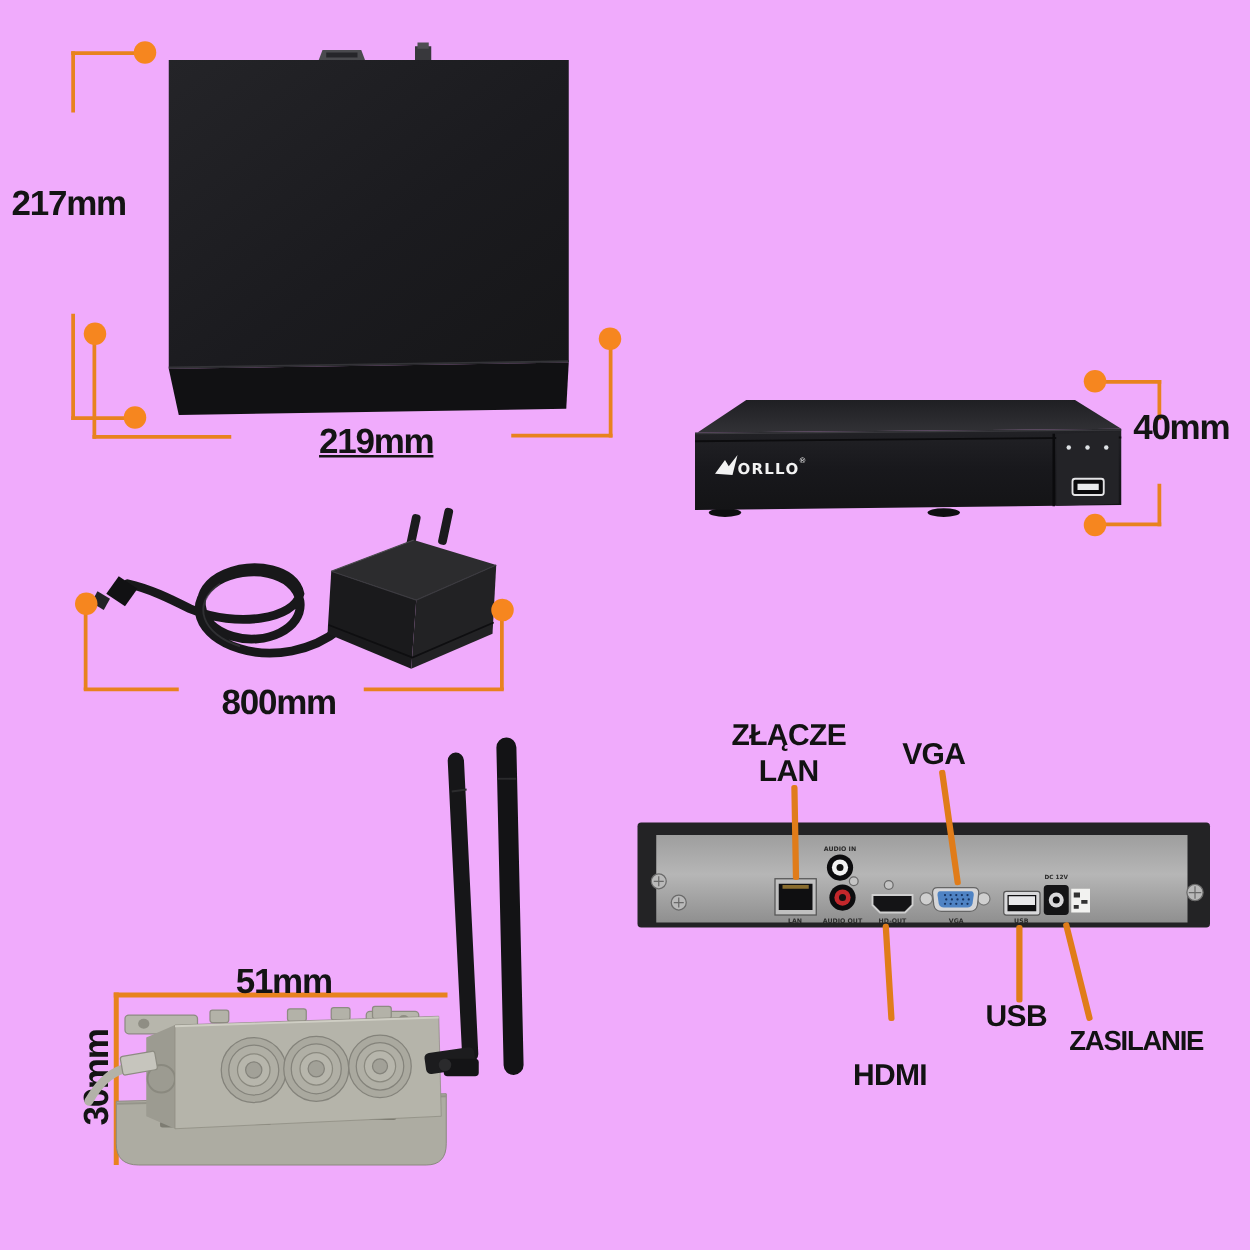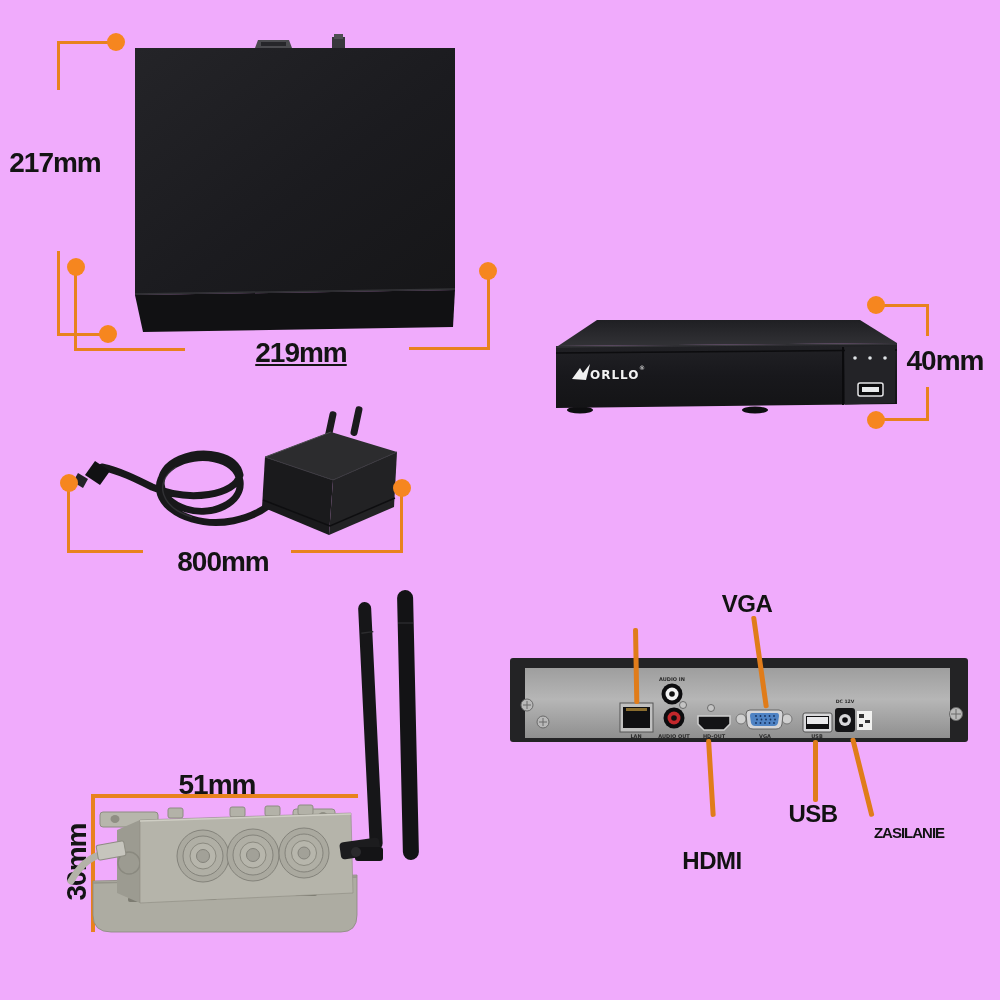--- a/index.html
+++ b/index.html
@@ -94,21 +94,21 @@
       <text x="89" y="70" font-size="6" fill="#f2f2f2">®</text>
     </g>
   </svg>
 
   <div class="oline" style="left:876px;top:304px;width:53px;height:3px;"></div>
   <div class="oline" style="left:926px;top:304px;width:3px;height:32px;"></div>
   <div class="dot" style="left:867px;top:296px;"></div>
   <div class="oline" style="left:926px;top:387px;width:3px;height:34px;"></div>
   <div class="oline" style="left:877px;top:418px;width:52px;height:3px;"></div>
   <div class="dot" style="left:867px;top:411px;"></div>
-  <div class="dim" style="left:905px;top:345px;width:80px;">40mm</div>
+  <div class="dim" style="left:905px;top:326px;width:80px;">40mm</div>
 
   <svg class="abs" style="left:40px;top:395px;" width="380" height="160" viewBox="0 0 380 160">
     <g>
       <path d="M232,108 C210,126 178,132 152,124 C118,114 108,86 134,70 C158,56 196,62 200,86
                C203,108 172,122 146,114 C116,105 112,76 140,64 C164,54 196,60 200,80
                C196,100 150,108 112,92 C96,84 80,76 62,72" fill="none" stroke="#18181a" stroke-width="7" stroke-linecap="round"></path>
       <path d="M152,122 C122,113 112,88 136,72" fill="none" stroke="#3a3a3e" stroke-width="1.5" opacity="0.7"></path>
     </g>
     <g>
       <polygon points="38,78 48,84 43,93 33,87" fill="#232327"></polygon>
@@ -129,21 +129,21 @@
   <div class="oline" style="left:67px;top:483px;width:3px;height:69px;"></div>
   <div class="oline" style="left:67px;top:550px;width:76px;height:3px;"></div>
   <div class="dot" style="left:60px;top:474px;"></div>
   <div class="oline" style="left:400px;top:488px;width:3px;height:64px;"></div>
   <div class="oline" style="left:291px;top:550px;width:112px;height:3px;"></div>
   <div class="dot" style="left:393px;top:479px;"></div>
   <div class="dim" style="left:176px;top:546px;width:94px;">800mm</div>
 
   <div class="oline4" style="left:91px;top:794px;width:267px;height:4px;"></div>
   <div class="oline4" style="left:91px;top:794px;width:4px;height:138px;"></div>
-  <div class="dim" style="left:170px;top:769px;width:94px;text-align:center;">51mm</div>
+  <div class="dim" style="left:180px;top:769px;width:94px;text-align:center;">51mm</div>
   <div class="dim" style="left:30px;top:846px;width:94px;transform:rotate(-90deg);">30mm</div>
 
   <svg class="abs" style="left:55px;top:585px;" width="380" height="370" viewBox="0 0 380 370">
 
     <g>
       <g>
         <rect x="45" y="227" width="58" height="15" rx="3" fill="#b7b6ac" stroke="#8d8c82"></rect>
         <ellipse cx="60" cy="234" rx="4.5" ry="4" fill="#8f8e84"></ellipse>
         <rect x="238" y="224" width="42" height="15" rx="3" fill="#b7b6ac" stroke="#8d8c82"></rect>
         <ellipse cx="268" cy="231" rx="4.5" ry="4" fill="#8f8e84"></ellipse>
@@ -297,18 +297,22 @@
       <rect x="354" y="74" width="4" height="3" fill="#333"></rect>
     </g>
   </svg>
 
   <div class="cline" style="left:633px;top:628px;height:76px;transform:rotate(-1deg);"></div>
   <div class="cline" style="left:751px;top:616px;height:93px;transform:rotate(-8deg);"></div>
   <div class="cline" style="left:706px;top:739px;height:78px;transform:rotate(-3.5deg);"></div>
   <div class="cline" style="left:813px;top:740px;height:62px;"></div>
   <div class="cline" style="left:850px;top:738px;height:81px;transform:rotate(-14deg);"></div>
 
+  <div class="callout" style="left:566px;top:574px;width:130px;">
+    <div>ZŁĄCZE</div>
+    <div>LAN</div>
+  </div>
   <div class="callout" style="left:712px;top:589px;width:70px;">VGA</div>
   <div class="callout" style="left:677px;top:815px;width:70px;margin-top:31px;">HDMI</div>
   <div class="callout" style="left:787px;top:799px;width:52px;">USB</div>
-  <div class="callout" style="left:850px;top:818px;width:118px;font-size:15px;letter-spacing:-1px;">ZASILANIE</div>
+  <div class="callout" style="left:850px;top:818px;width:118px;font-size:22px;letter-spacing:-1px;">ZASILANIE</div>
 
 </div>
 
 </body></html>

